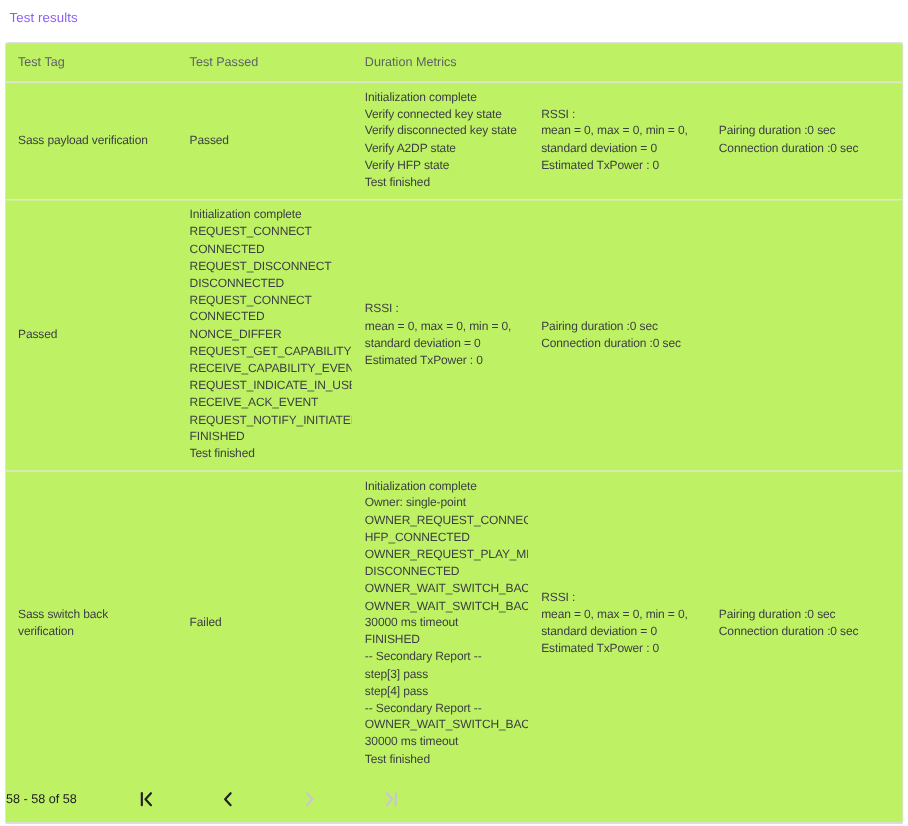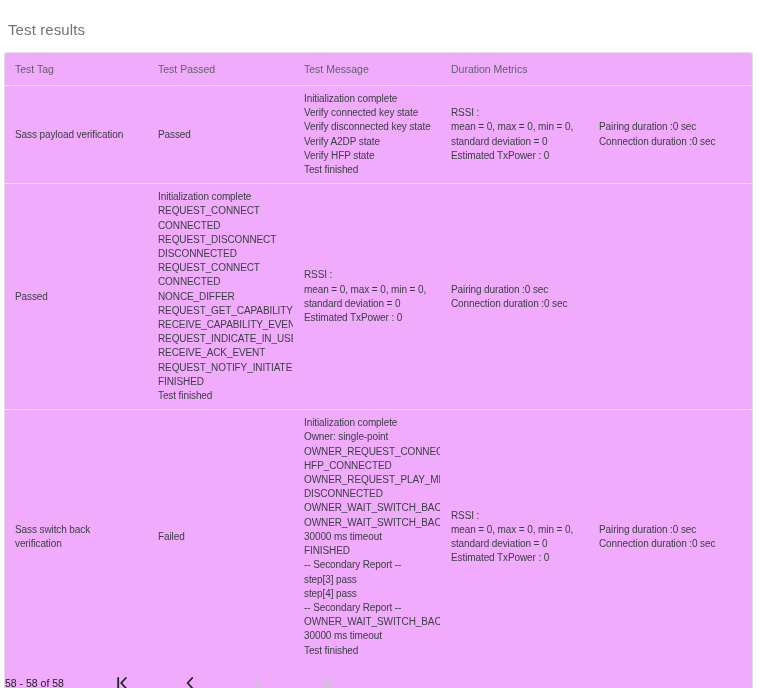--- a/index.html
+++ b/index.html
@@ -4,32 +4,32 @@
 <style>
   * { margin: 0; padding: 0; box-sizing: border-box; }
   html, body {
     width: 757px; height: 688px;
     background: #ffffff;
     font-family: "Liberation Sans", "DejaVu Sans", sans-serif;
     color: #3c4043;
     overflow: hidden;
   }
   .page-title {
-    font-size: 15px;
+    font-size: 11px;
     font-weight: 400;
-    color: #737373;
-    margin: 21px 0 14px 8px;
+    color: #8b5cf6;
+    margin: 9px 0 14px 8px;
     letter-spacing: 0.1px;
   }
   .card {
     margin: 0 4px 0 4px;
     border: 1px solid #e0e0e0;
     border-bottom: 2px solid #dcdcdc;
     border-radius: 3px;
-    background: #f0abfc;
+    background: #bef264;
   }
   .trow {
     display: grid;
     grid-template-columns: 143px 146px 147px 148px 1fr;
   }
   .trow.body-row { border-top: 1px solid #e6e6e6; }
   .thead { height: 32px; }
   .cell {
     display: flex;
     align-items: center;
@@ -82,21 +82,20 @@
 </head>
 <body>
 
 <div class="page-title">Test results</div>
 
 <div class="card">
 
   <div class="trow thead">
     <div class="cell th">Test Tag</div>
     <div class="cell th">Test Passed</div>
-    <div class="cell th">Test Message</div>
     <div class="cell th">Duration Metrics</div>
   </div>
 
   <div class="trow body-row">
     <div class="cell">
         <span class="mline">Sass payload verification</span>
       </div>
     <div class="cell">
         <span class="mline">Passed</span>
       </div>

